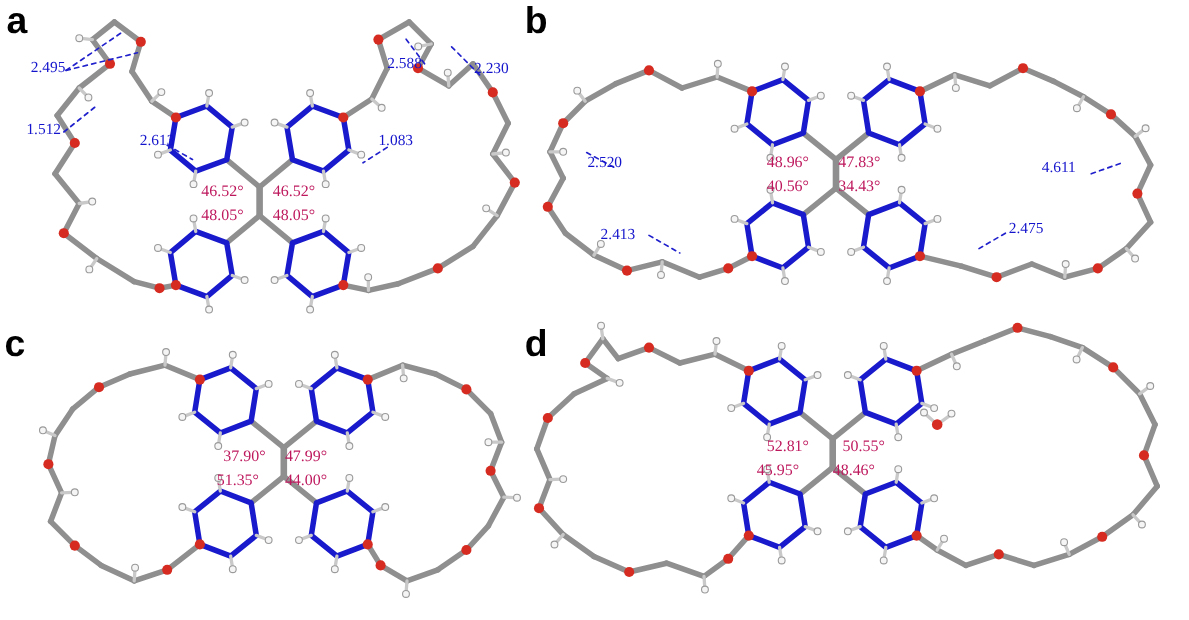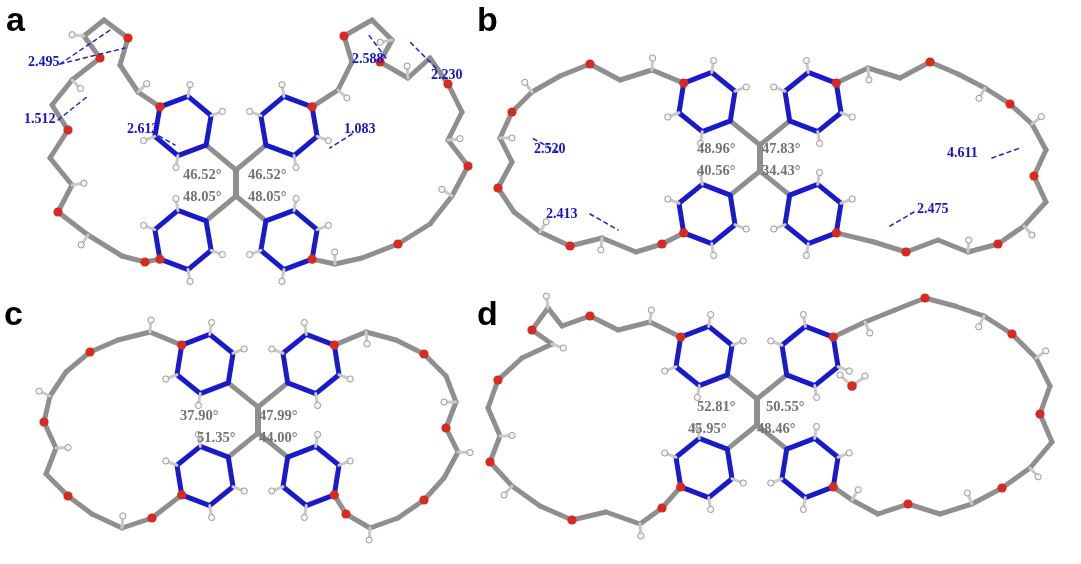--- a/index.html
+++ b/index.html
@@ -10,25 +10,25 @@
     overflow:hidden;
     font-family:"Liberation Serif",serif;
   }
   #mol-canvas{position:absolute;left:0;top:0;}
   .panel-letter{
     position:absolute;
     font-family:"Liberation Sans",sans-serif;
     font-weight:bold;font-size:34px;color:#000;line-height:1;
   }
   .dist{
-    position:absolute;color:#1414cc;font-weight:bold;font-size:14px;line-height:1;
+    position:absolute;color:#1414cc;font-weight:normal;font-size:14px;line-height:1;
     white-space:nowrap;
   }
   .ang{
-    position:absolute;color:#737373;font-weight:bold;font-size:14.5px;line-height:1;
+    position:absolute;color:#be185d;font-weight:normal;font-size:14.5px;line-height:1;
     white-space:nowrap;
   }
 </style>
 </head>
 <body>
 
 <div id="figure">
 
   <svg id="mol-canvas" width="1081" height="564" viewBox="0 0 1081 564">
       <line x1="236" y1="170" x2="236" y2="196" stroke="#8f8f8f" stroke-width="6" stroke-linecap="round"></line>
@@ -482,39 +482,39 @@
 
   <span class="panel-letter" style="left:6px;top:2px">a</span>
   <span class="panel-letter" style="left:477px;top:2px">b</span>
   <span class="panel-letter" style="left:4px;top:296px">c</span>
   <span class="panel-letter" style="left:477px;top:296px">d</span>
 
   <span class="dist" style="left:28px;top:55px">2.495</span>
   <span class="dist" style="left:24px;top:112px">1.512</span>
   <span class="dist" style="left:127px;top:122px">2.613</span>
   <span class="dist" style="left:352px;top:52px">2.588</span>
-  <span class="dist" style="left:431px;top:68px">2.230</span>
+  <span class="dist" style="left:431px;top:56px">2.230</span>
   <span class="dist" style="left:344px;top:122px">1.083</span>
 
   <span class="ang" style="left:183px;top:167px">46.52°</span>
   <span class="ang" style="left:248px;top:167px">46.52°</span>
   <span class="ang" style="left:183px;top:189px">48.05°</span>
   <span class="ang" style="left:248px;top:189px">48.05°</span>
 
   <span class="dist" style="left:534px;top:142px">2.520</span>
   <span class="dist" style="left:546px;top:207px">2.413</span>
   <span class="dist" style="left:947px;top:146px">4.611</span>
   <span class="dist" style="left:917px;top:202px">2.475</span>
 
   <span class="ang" style="left:697px;top:141px">48.96°</span>
   <span class="ang" style="left:762px;top:141px">47.83°</span>
   <span class="ang" style="left:697px;top:163px">40.56°</span>
   <span class="ang" style="left:762px;top:163px">34.43°</span>
 
-  <span class="ang" style="left:180px;top:408px">37.90°</span>
+  <span class="ang" style="left:203px;top:408px">37.90°</span>
   <span class="ang" style="left:259px;top:408px">47.99°</span>
   <span class="ang" style="left:197px;top:430px">51.35°</span>
   <span class="ang" style="left:259px;top:430px">44.00°</span>
 
   <span class="ang" style="left:697px;top:399px">52.81°</span>
   <span class="ang" style="left:766px;top:399px">50.55°</span>
   <span class="ang" style="left:688px;top:421px">45.95°</span>
   <span class="ang" style="left:757px;top:421px">48.46°</span>
 
 </div>

